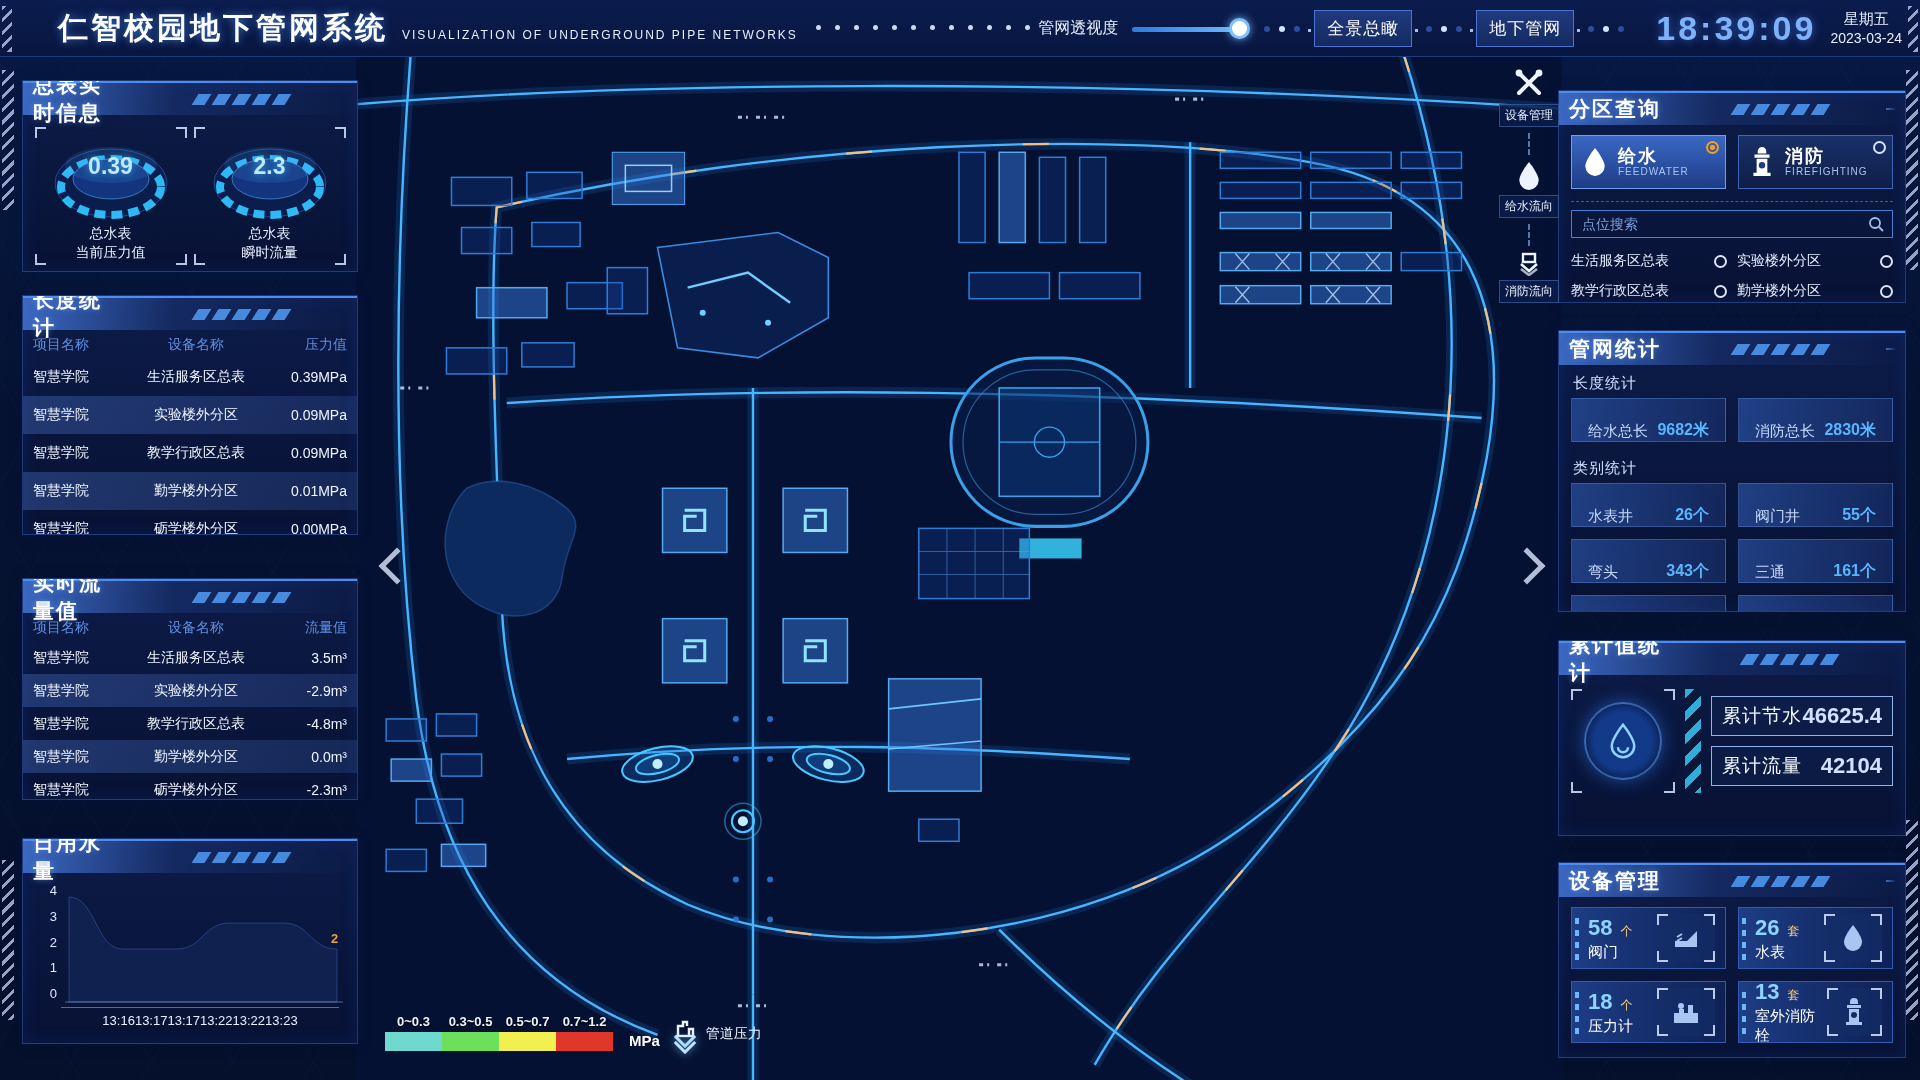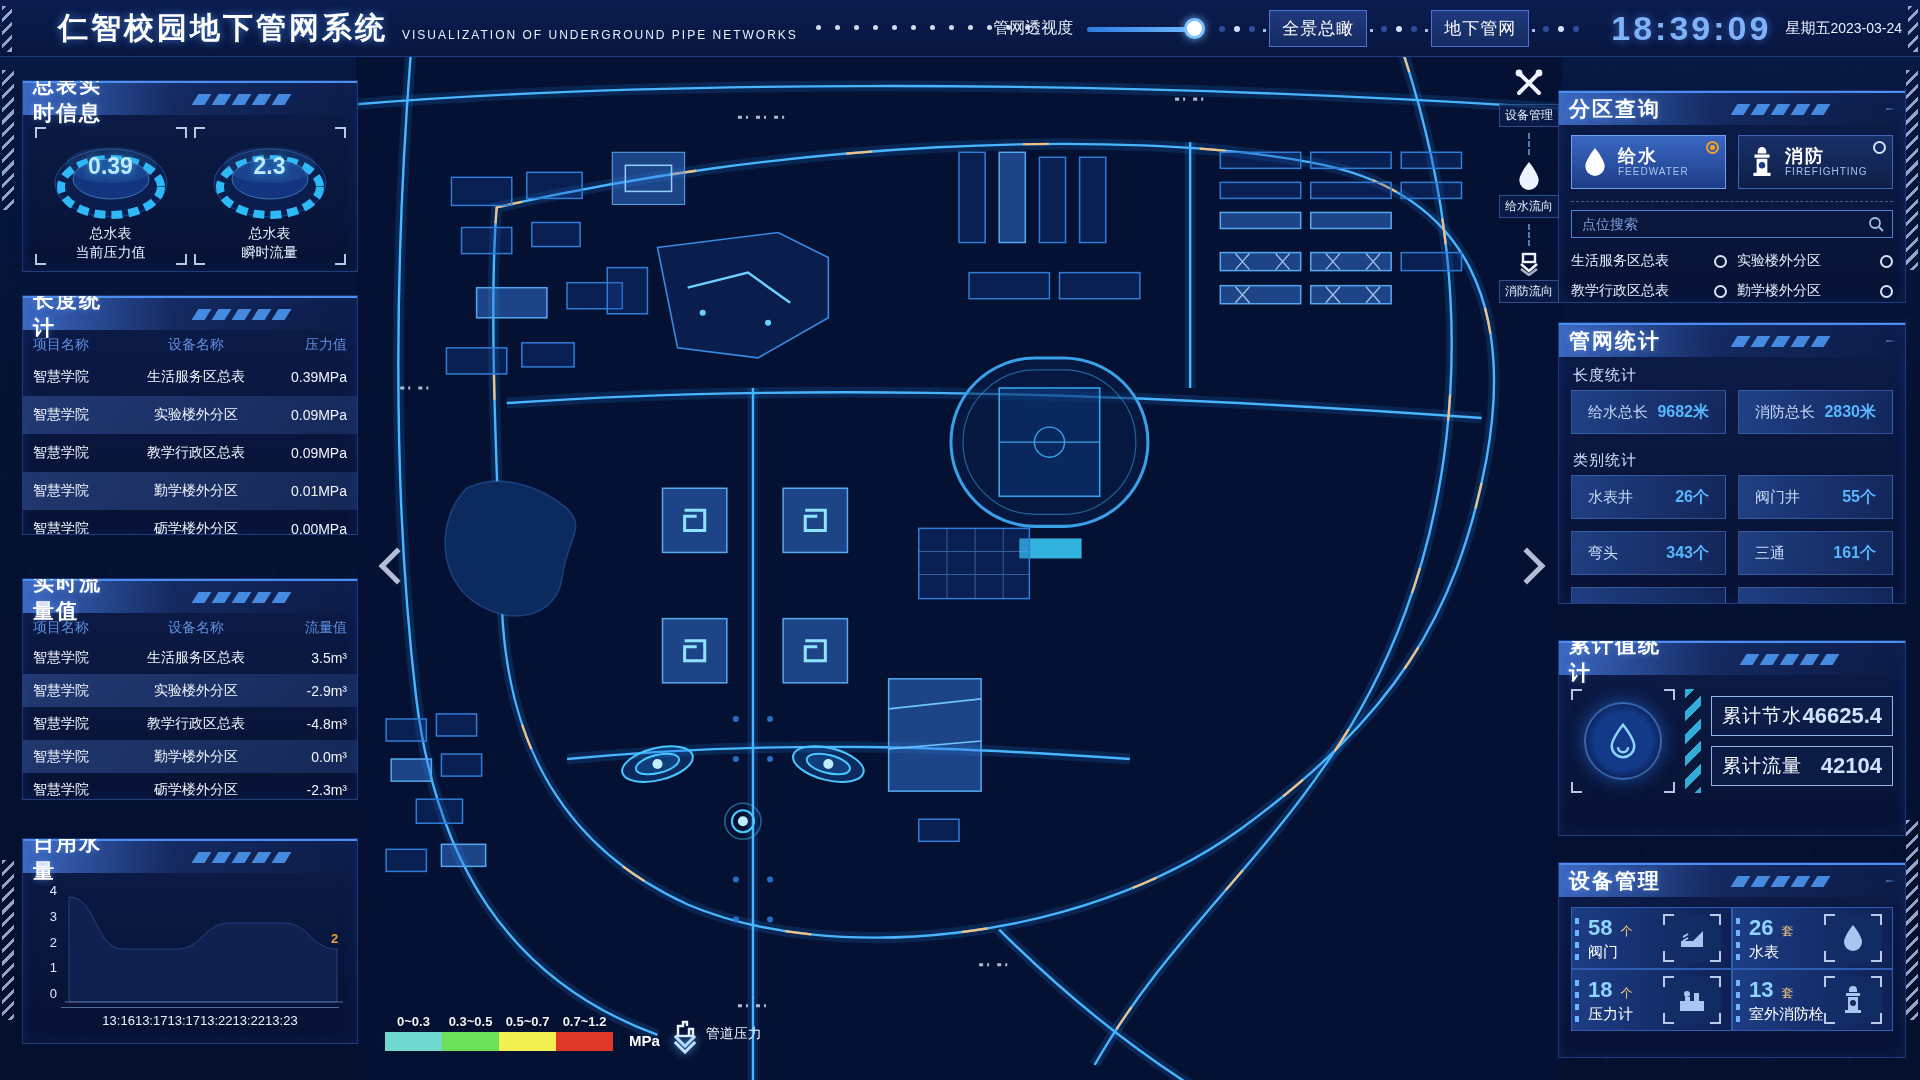--- a/index.html
+++ b/index.html
@@ -22,21 +22,21 @@
   .slider .track{position:absolute;left:0;top:7px;width:100%;height:5px;border-radius:3px;background:#16336e;}
   .slider .fill{position:absolute;left:0;top:7px;width:88%;height:5px;border-radius:3px;background:linear-gradient(90deg,#2e7ae0,#6cb8ff);}
   .slider .thumb{position:absolute;left:82%;top:-2px;width:21px;height:21px;border-radius:50%;background:#fff;border:3px solid #7fc0ff;box-shadow:0 0 8px rgba(120,190,255,.9);}
   .deco3{display:flex;gap:9px;align-items:center;}
   .deco3 i{width:6px;height:6px;border-radius:50%;background:#2c4f9b;}
   .deco3 i.br{background:#cfe4ff;}
   .hbtn{position:relative;padding:6px 12px;font-size:17px;color:#fff;background:linear-gradient(180deg,#203a7e,#142a60);border:1px solid #4a73d2;cursor:pointer;letter-spacing:1px;}
   .hbtn::before,.hbtn::after{content:"";position:absolute;width:3px;height:3px;background:#9fc0f0;top:50%;}
   .hbtn::before{left:-7px;} .hbtn::after{right:-7px;}
   .clock{font-size:34px;font-weight:bold;color:#7fb2f8;letter-spacing:3px;text-shadow:0 0 10px rgba(80,140,255,.6);margin-left:18px;}
-  .datecol{display:flex;flex-direction:row;align-items:center;color:#e7efff;line-height:1.35;justify-content:flex-end;}
+  .datecol{display:flex;flex-direction:column;align-items:center;color:#e7efff;line-height:1.35;justify-content:flex-end;}
   .datecol .wd{font-size:15px;}
   .datecol .dt{font-size:14px;}
   
   .panel{position:absolute;background:linear-gradient(180deg,rgba(13,28,74,.93),rgba(8,18,52,.93));border:1px solid rgba(62,112,205,.4);box-shadow:inset 0 0 18px rgba(25,80,200,.18), 0 0 10px rgba(0,20,70,.5);overflow:hidden;z-index:20;}
   .ptitle{position:relative;height:34px;display:flex;align-items:center;padding:0 10px;background:linear-gradient(90deg,rgba(62,108,200,.95),rgba(28,54,118,.55) 45%,rgba(14,28,66,.12));border-top:2px solid #4b8df0;gap:47px;}
   .ptitle .txt{font-size:21px;color:#fff;letter-spacing:2px;font-weight:bold;text-shadow:0 0 6px rgba(120,180,255,.5);}
   .slashes{display:flex;gap:7px;margin-left:26px;}
   .slashes i{width:13px;height:11px;background:#4a90e8;transform:skewX(-32deg);opacity:.95;}
   .ptail{flex:1;height:2px;background:linear-gradient(90deg,#3f6fc0,rgba(63,111,192,.15));margin-left:12px;}
   
@@ -73,33 +73,33 @@
   .dash-div{border-top:1px dashed rgba(130,160,220,.5);margin:8px 12px;}
   .searchbox{display:flex;align-items:center;margin:0 12px;border:1px solid #4a7fd4;height:28px;padding:0 8px;}
   .searchbox input{flex:1;background:transparent;border:none;outline:none;color:#cfe0ff;font-size:14px;}
   .searchbox input::placeholder{color:#7f9fd8;}
   .pointgrid{display:grid;grid-template-columns:1fr 1fr;column-gap:10px;padding:8px 12px 0;}
   .pt{height:30px;display:flex;align-items:center;justify-content:space-between;color:#e6eeff;font-size:14px;cursor:pointer;}
   .pt .rad{width:13px;height:13px;border-radius:50%;border:2px solid #e8f0ff;opacity:.95;}
   
   .sublabel{color:#cfe0ff;font-size:15px;padding:9px 14px 5px;letter-spacing:1px;}
   .chiprow{display:grid;grid-template-columns:1fr 1fr;gap:12px;padding:0 12px;margin-bottom:8px;}
-  .chip{height:44px;display:flex;align-items:center;justify-content:space-between;padding:0 16px;border:1px solid rgba(96,142,220,.4);background:linear-gradient(90deg,rgba(47,90,178,.6),rgba(24,48,108,.65));}
+  .chip{height:44px;display:flex;align-items:flex-end;justify-content:space-between;padding:0 16px;border:1px solid rgba(96,142,220,.4);background:linear-gradient(90deg,rgba(47,90,178,.6),rgba(24,48,108,.65));}
   .chip .cl{color:#c6d9fa;font-size:15px;} .chip .cv{color:#58b6ff;font-size:16px;font-weight:bold;}
   
   .cumwrap{display:flex;gap:10px;padding:14px 12px 0;}
   .cumicon{position:relative;width:104px;height:104px;flex:none;display:flex;align-items:center;justify-content:center;}
   .cumicon .ring{width:78px;height:78px;border-radius:50%;background:radial-gradient(circle,#123a88 0 55%,rgba(30,90,200,.25) 70%,transparent 72%);border:2px solid rgba(90,160,255,.55);box-shadow:0 0 18px rgba(50,130,255,.5);display:flex;align-items:center;justify-content:center;}
   .hazbar{flex:none;width:16px;height:104px;background:repeating-linear-gradient(135deg,#39c7f5 0 7px,#0a1838 7px 16px);opacity:.85;}
   .cumvals{flex:1;display:flex;flex-direction:column;gap:10px;justify-content:center;}
   .cumrow{display:flex;align-items:center;justify-content:space-between;border:1px solid #8fb4e8;padding:6px 10px;background:rgba(16,34,80,.5);}
   .cumrow .kl{color:#f2f7ff;font-size:19px;letter-spacing:1px;}
   .cumrow .kv{color:#cfe2ff;font-size:22px;font-weight:bold;}
   
-  .devgrid{display:grid;grid-template-columns:1fr 1fr;padding:10px 12px 0;}
+  .devgrid{display:grid;grid-template-columns:1fr 1fr;gap:12px;padding:10px 12px 0;}
   .devcard{position:relative;height:62px;display:flex;align-items:center;justify-content:space-between;padding:0 10px 0 16px;background:linear-gradient(90deg,#1d3d85,#0e2156);border:1px solid #2f5cb0;cursor:pointer;}
   .devcard::before{content:"";position:absolute;left:3px;top:10px;width:4px;height:42px;background:repeating-linear-gradient(180deg,#6fb6ff 0 6px,transparent 6px 12px);}
   .devnum{display:flex;align-items:baseline;gap:8px;}
   .devnum .n{font-size:22px;color:#8fd4ff;font-weight:bold;}
   .devnum .u{font-size:12px;color:#ffd37a;}
   .devlbl{font-size:15px;color:#fff;margin-top:2px;}
   .devicon{position:relative;width:58px;height:48px;display:flex;align-items:center;justify-content:center;background:rgba(20,46,104,.6);}
   
   #mapToolbar{position:absolute;left:1496px;top:66px;width:66px;display:flex;flex-direction:column;align-items:center;gap:6px;z-index:25;}
   .tool{display:flex;flex-direction:column;align-items:center;gap:4px;cursor:pointer;}
@@ -572,21 +572,21 @@
           <span class="rad"></span>
         </div>
       <div class="pt">
           <span>勤学楼外分区</span>
           <span class="rad"></span>
         </div>
 
     </div>
   </div>
 
-  <div class="panel" style="left:1558px;top:322px;width:348px;height:282px;">
+  <div class="panel" style="left:1558px;top:330px;width:348px;height:282px;">
     <div class="ptitle">
         <span class="txt">管网统计</span>
       <span class="slashes">
           <i></i>
           <i></i>
           <i></i>
           <i></i>
           <i></i>
         </span>
         <span class="ptail"></span>

